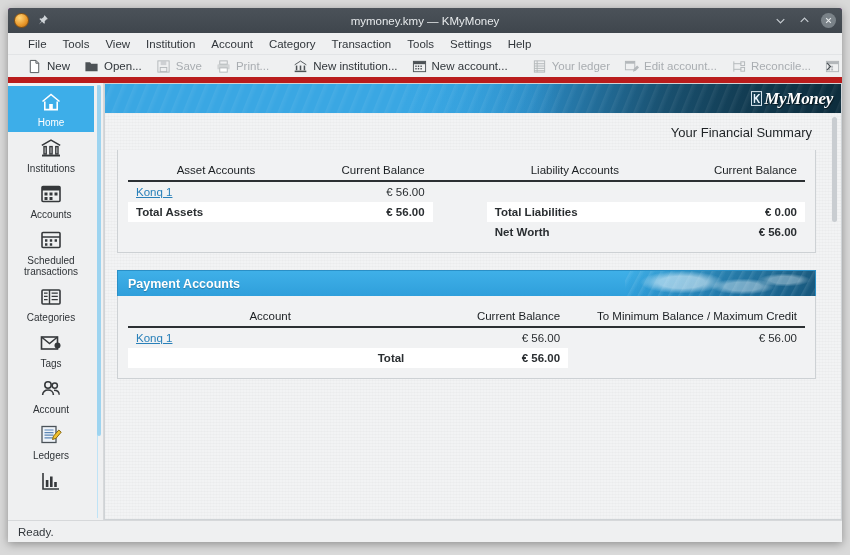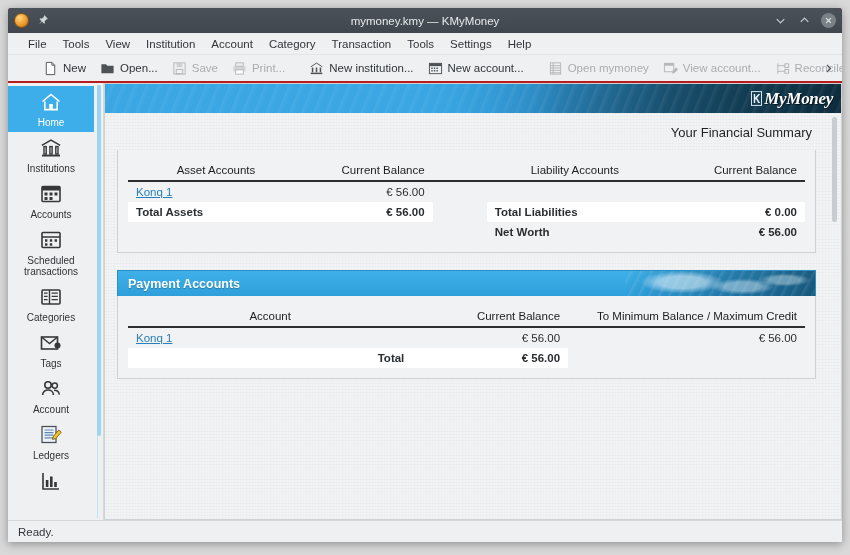--- a/index.html
+++ b/index.html
@@ -63,22 +63,22 @@
   .menu-item {
     font-size: 11.5px; color: #31363b;
     padding: 2px 8px; cursor: default; white-space: nowrap;
   }
 
   
   #toolbar {
     height: 28px; flex: 0 0 28px;
     background: #eff0f1;
     display: flex; align-items: center;
-    padding-left: 28px;
-    border-bottom: 2px solid #b91c1c;
+    padding-left: 12px;
+    border-bottom: 6px solid #b91c1c;
     position: relative;
   }
   .tool-btn {
     display: flex; align-items: center; gap: 5px;
     padding: 2px 7px; font-size: 11.5px; color: #31363b;
     white-space: nowrap; cursor: default; border-radius: 2px;
   }
   .tool-btn.disabled { color: #a9adb1; }
   .tool-ico { width: 15px; height: 15px; flex: 0 0 15px; color: #4d5256; }
   .tool-btn.disabled .tool-ico { color: #b3b7ba; }
@@ -370,30 +370,30 @@
       <span>New account...</span>
     </div>
 
     <div class="tb-sep"></div>
 
     <div class="tool-btn disabled">
       <svg class="tool-ico" viewBox="0 0 16 16">
         <rect x="2.5" y="2" width="11" height="12" fill="none" stroke="currentColor"></rect>
         <path stroke="currentColor" d="M2.5 5h11M2.5 7.5h11M2.5 10h11M2.5 12.5h11M5.5 2v12"></path>
       </svg>
-      <span>Open mymoney</span>
+      <span>Your ledger</span>
     </div>
 
     <div class="tool-btn disabled">
       <svg class="tool-ico" viewBox="0 0 16 16">
         <rect x="1.5" y="2.5" width="10" height="9" fill="none" stroke="currentColor"></rect>
         <rect x="1.5" y="2.5" width="10" height="2.5" fill="currentColor"></rect>
         <path fill="currentColor" d="M9.5 13.5l1-3 3.5-3.5 2 2-3.5 3.5z"></path>
       </svg>
-      <span>View account...</span>
+      <span>Edit account...</span>
     </div>
 
     <div class="tool-btn disabled">
       <svg class="tool-ico" viewBox="0 0 16 16">
         <path fill="none" stroke="currentColor" d="M3 2.5v11M3 5h8M3 11h8"></path>
         <rect x="10.5" y="3" width="4" height="4" fill="none" stroke="currentColor"></rect>
         <rect x="10.5" y="9" width="4" height="4" fill="none" stroke="currentColor"></rect>
       </svg>
       <span>Reconcile...</span>
     </div>

